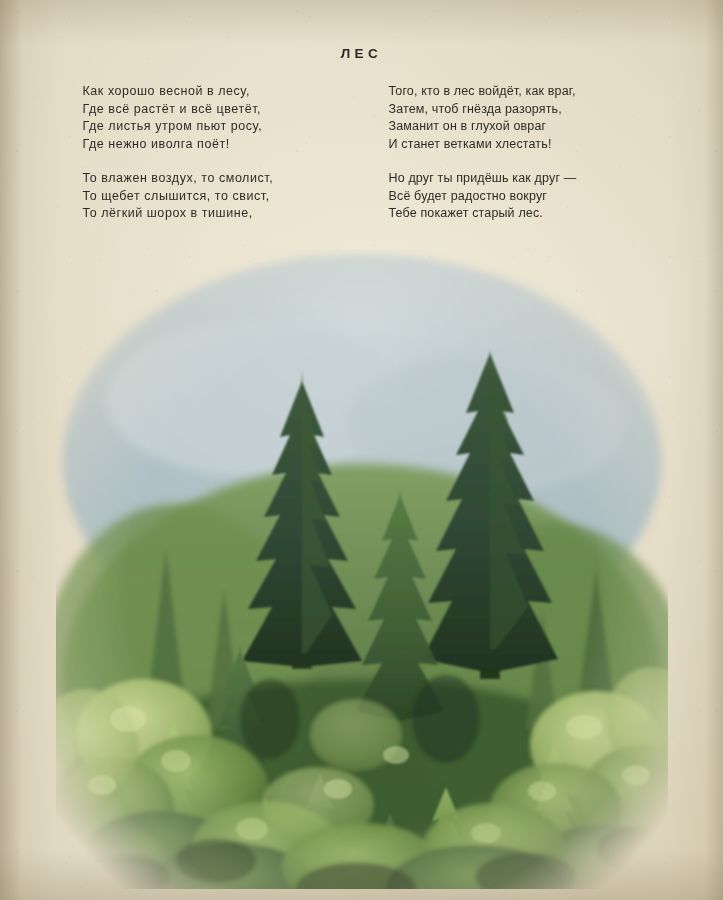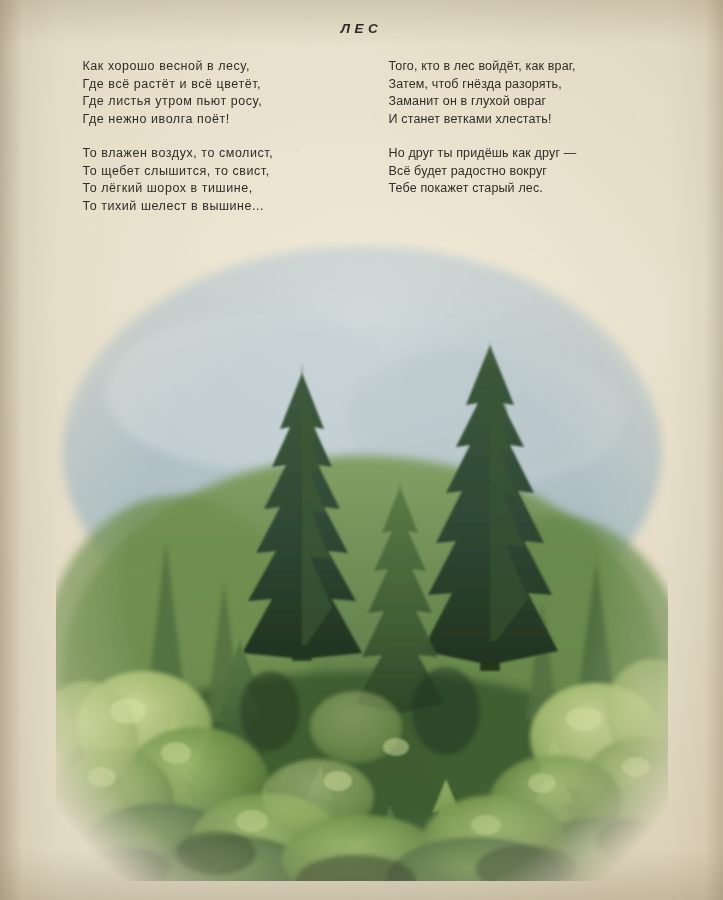--- a/index.html
+++ b/index.html
@@ -59,22 +59,21 @@
     position: relative;
     z-index: 2;
   }
 
   .poem-title {
     text-align: center;
     font-size: 13.5px;
     letter-spacing: 4.5px;
     font-weight: 700;
     color: #2b2a26;
-    padding-top: 21px;
-    font-style: italic;
+    padding-top: 46px;
   }
 
   .columns {
     display: flex;
     justify-content: center;
     gap: 36px;
     margin-top: 22px;
     padding: 0 78px;
   }
   .col {
@@ -123,21 +122,20 @@
         <div class="stanza">
           <div class="line">Как хорошо весной в лесу,</div>
           <div class="line">Где всё растёт и всё цветёт,</div>
           <div class="line">Где листья утром пьют росу,</div>
           <div class="line">Где нежно иволга поёт!</div>
         </div>
         <div class="stanza">
           <div class="line">То влажен воздух, то смолист,</div>
           <div class="line">То щебет слышится, то свист,</div>
           <div class="line">То лёгкий шорох в тишине,</div>
-          <div class="line">То тихий шелест в вышине...</div>
         </div>
       </div>
 
       <div class="col right">
         <div class="stanza">
           <div class="line">Того, кто в лес войдёт, как враг,</div>
           <div class="line">Затем, чтоб гнёзда разорять,</div>
           <div class="line">Заманит он в глухой овраг</div>
           <div class="line">И станет ветками хлестать!</div>
         </div>

